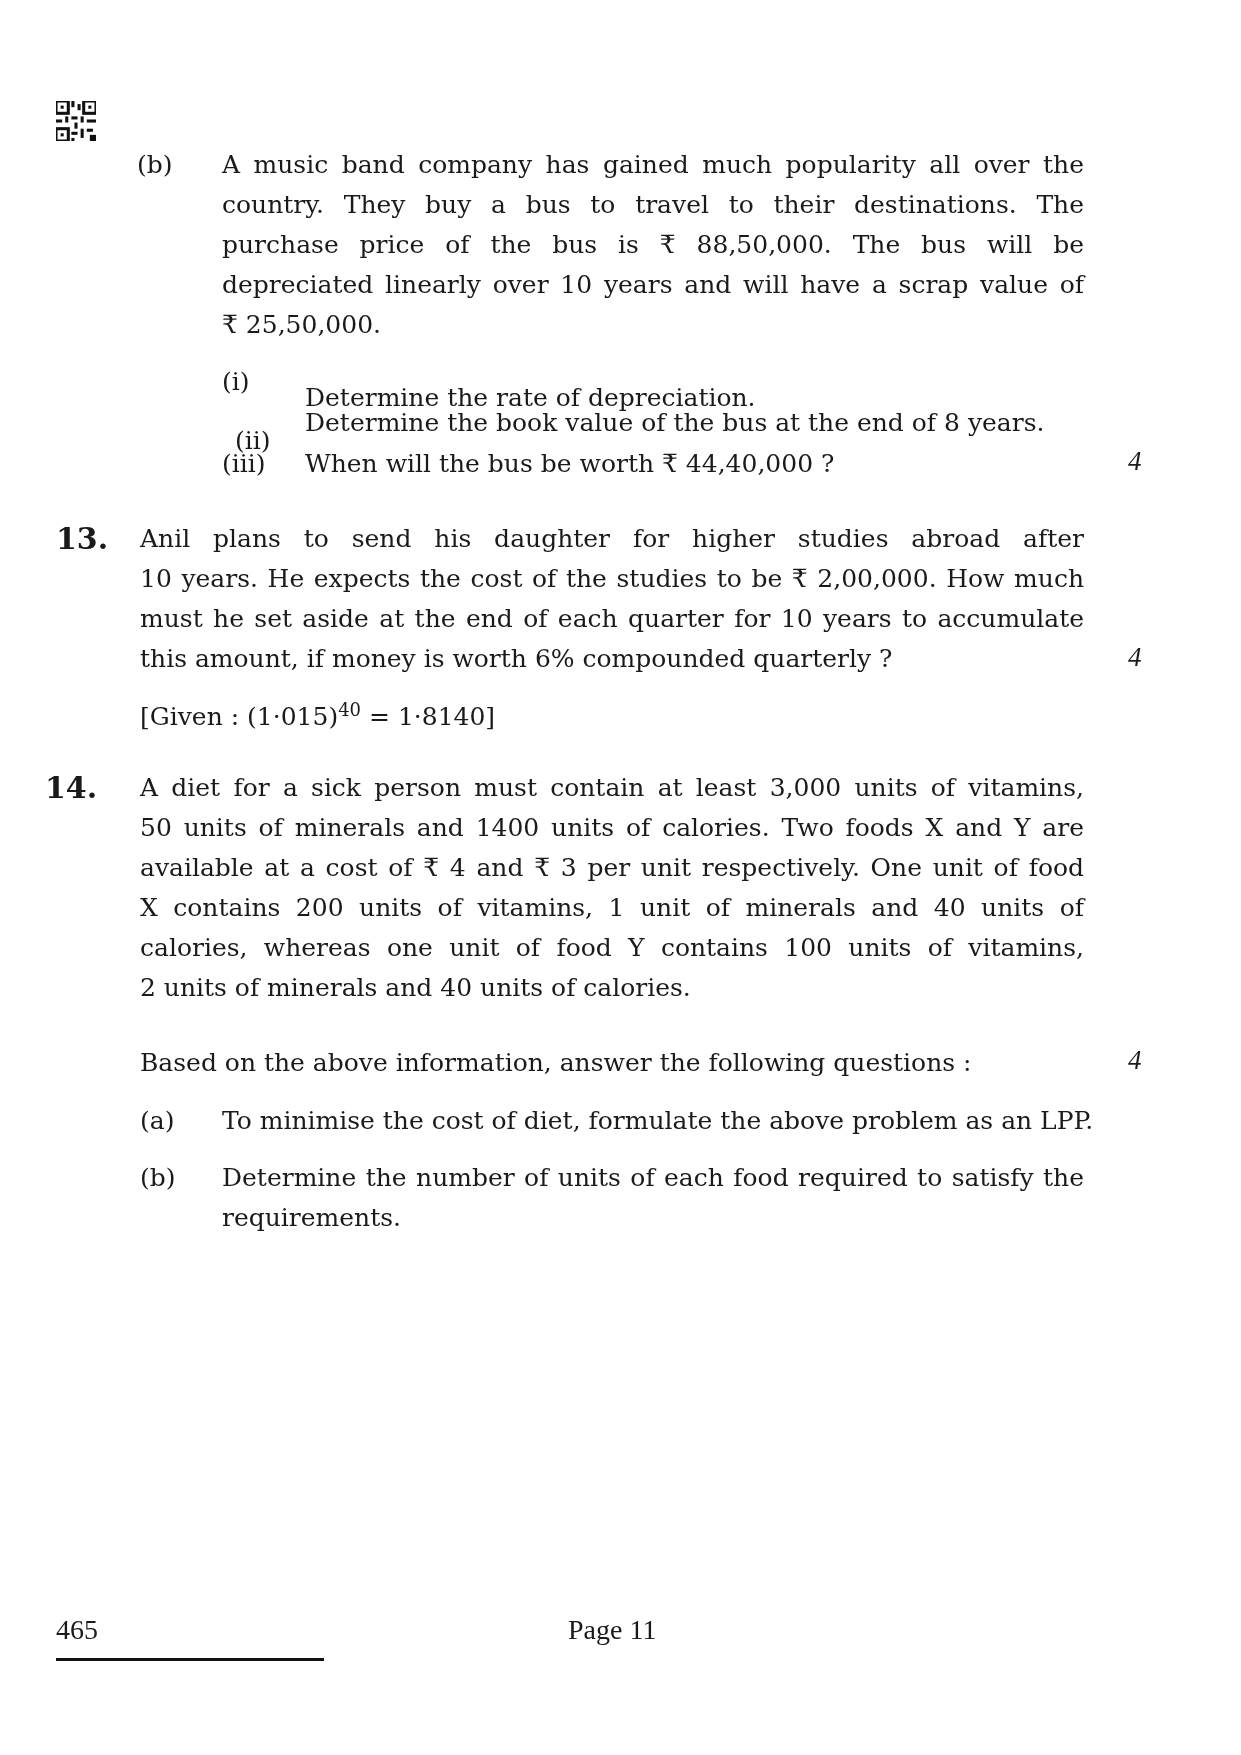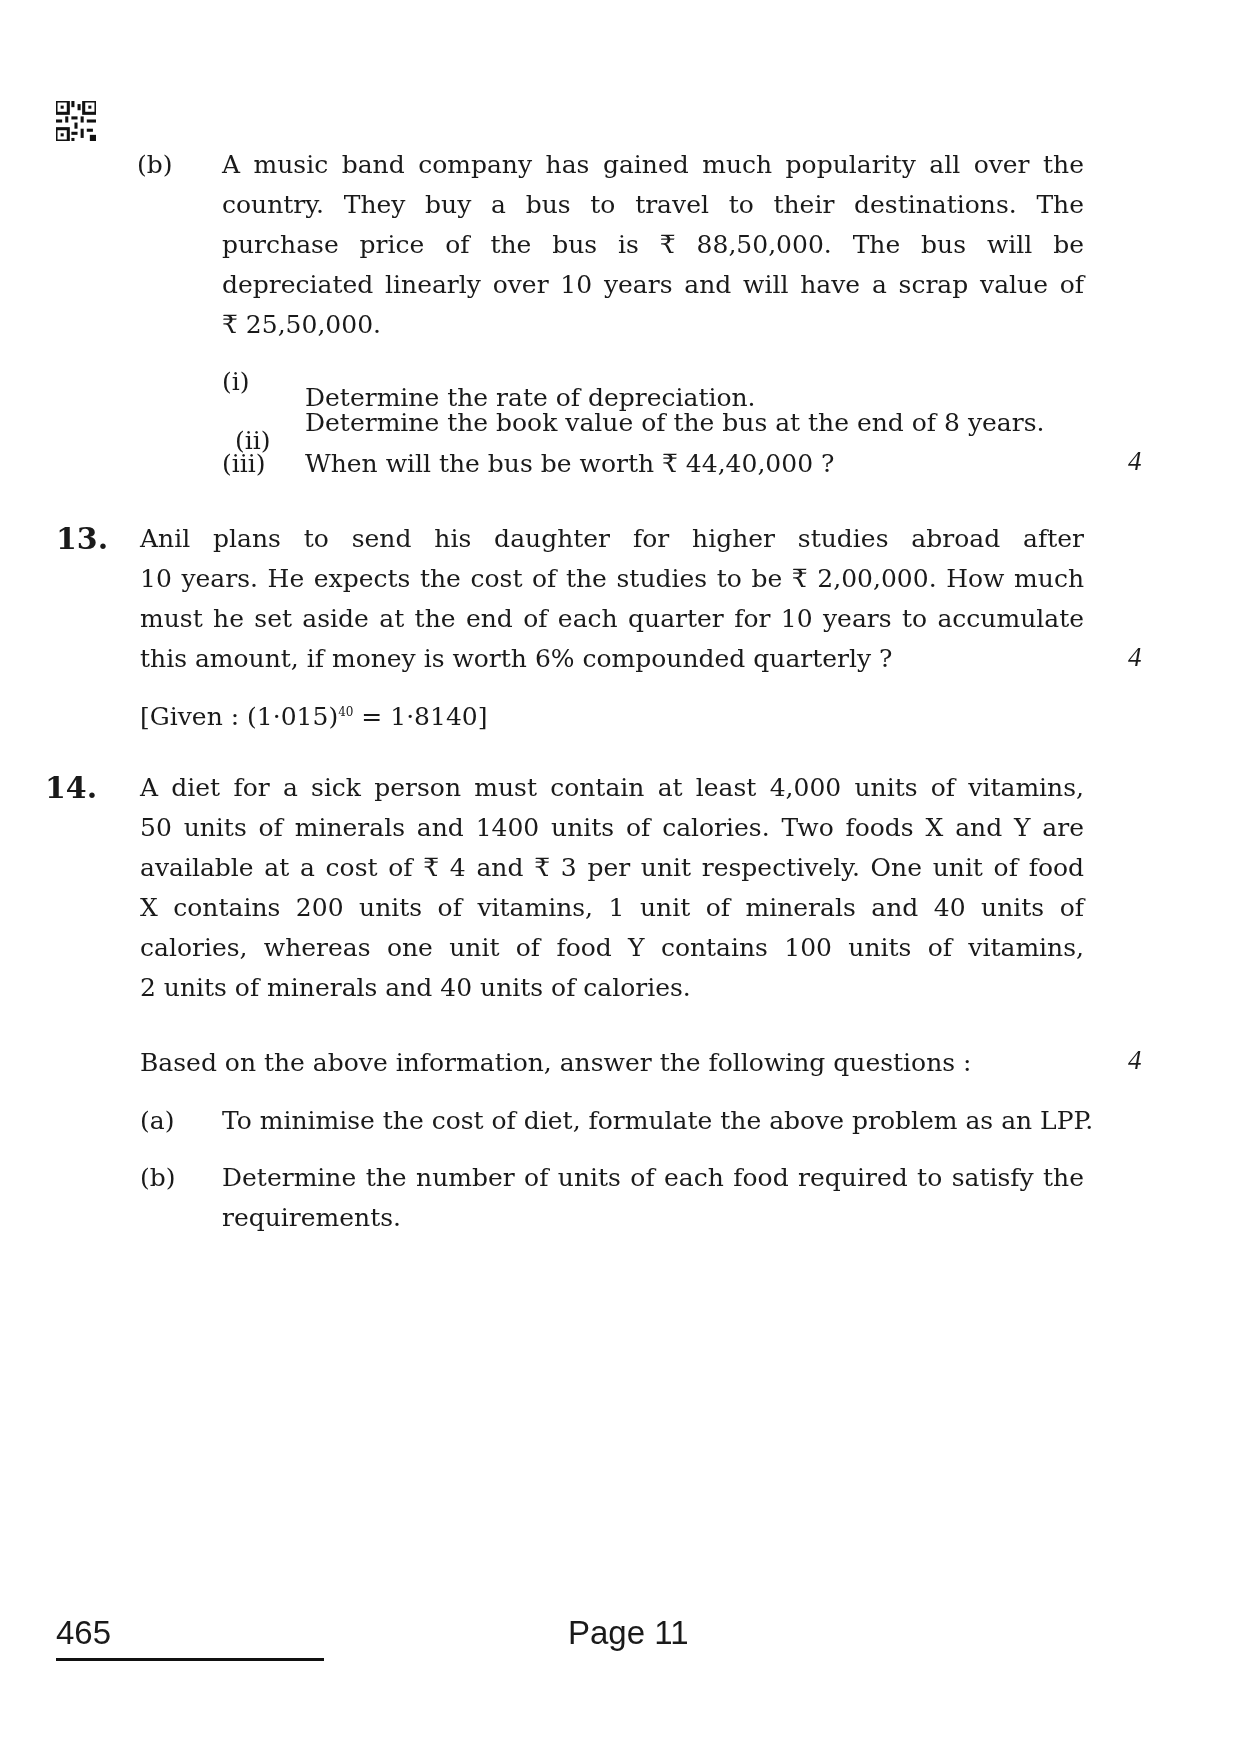--- a/index.html
+++ b/index.html
@@ -4,23 +4,23 @@
 <style>
   html, body { margin: 0; padding: 0; background: #ffffff; }
   body { width: 1241px; height: 1755px; position: relative; overflow: hidden; color: #1a1a1a;
          font-family: "DejaVu Serif", "Liberation Serif", serif; }
   .abs { position: absolute; }
   .txt { font-family: "DejaVu Serif", "Liberation Serif", serif; font-size: 25px; line-height: 40px; }
   .just { text-align: justify; text-align-last: justify; }
   .last { text-align-last: left; }
   .marks { font-style: italic; font-family: "Liberation Serif", serif; font-size: 27px; }
   .qnum { font-weight: bold; font-size: 30px; }
-  .footer { font-family: Liberation Sans, sans-serif; font-size: 33px; }
+  .footer { font-family: Liberation Serif, serif; font-size: 28px; }
   .qr { width: 40px; height: 40px; }
-  sup { font-size: 12px; line-height: 0; }
+  sup { font-size: 18px; line-height: 0; }
 </style>
 </head>
 <body>
 
 <svg class="abs qr" style="left:56px;top:101px;" viewBox="0 0 13 13">
   <rect x="0" y="0" width="13" height="13" fill="#fff"></rect>
   <rect x="0" y="0" width="4" height="4" fill="none" stroke="#111" stroke-width="1"></rect>
     <rect x="1.5" y="1.5" width="1" height="1" fill="#111"></rect>
   <rect x="9" y="0" width="4" height="4" fill="none" stroke="#111" stroke-width="1"></rect>
     <rect x="10.5" y="1.5" width="1" height="1" fill="#111"></rect>
@@ -63,21 +63,21 @@
   <div class="txt just">Anil plans to send his daughter for higher studies abroad after</div>
   <div class="txt just">10 years. He expects the cost of the studies to be ₹ 2,00,000. How much</div>
   <div class="txt just">must he set aside at the end of each quarter for 10 years to accumulate</div>
   <div class="txt last">this amount, if money is worth 6% compounded quarterly ?</div>
 </div>
 <div class="abs marks" style="left:1128px;top:642px;">4</div>
 <div class="abs txt" style="left:140px;top:697px;"><span>[Given : (1·015)</span><sup>40</sup><span> = 1·8140]</span></div>
 
 <div class="abs txt qnum" style="left:45px;top:768px;">14.</div>
 <div class="abs" style="left:140px;top:768px;width:944px;">
-  <div class="txt just">A diet for a sick person must contain at least 4,000 units of vitamins,</div>
+  <div class="txt just">A diet for a sick person must contain at least 3,000 units of vitamins,</div>
   <div class="txt just">50 units of minerals and 1400 units of calories. Two foods X and Y are</div>
   <div class="txt just">available at a cost of ₹ 4 and ₹ 3 per unit respectively. One unit of food</div>
   <div class="txt just">X contains 200 units of vitamins, 1 unit of minerals and 40 units of</div>
   <div class="txt just">calories, whereas one unit of food Y contains 100 units of vitamins,</div>
   <div class="txt last">2 units of minerals and 40 units of calories.</div>
 </div>
 
 <div class="abs txt" style="left:140px;top:1043px;">Based on the above information, answer the following questions :</div>
 <div class="abs marks" style="left:1128px;top:1045px;">4</div>
 

